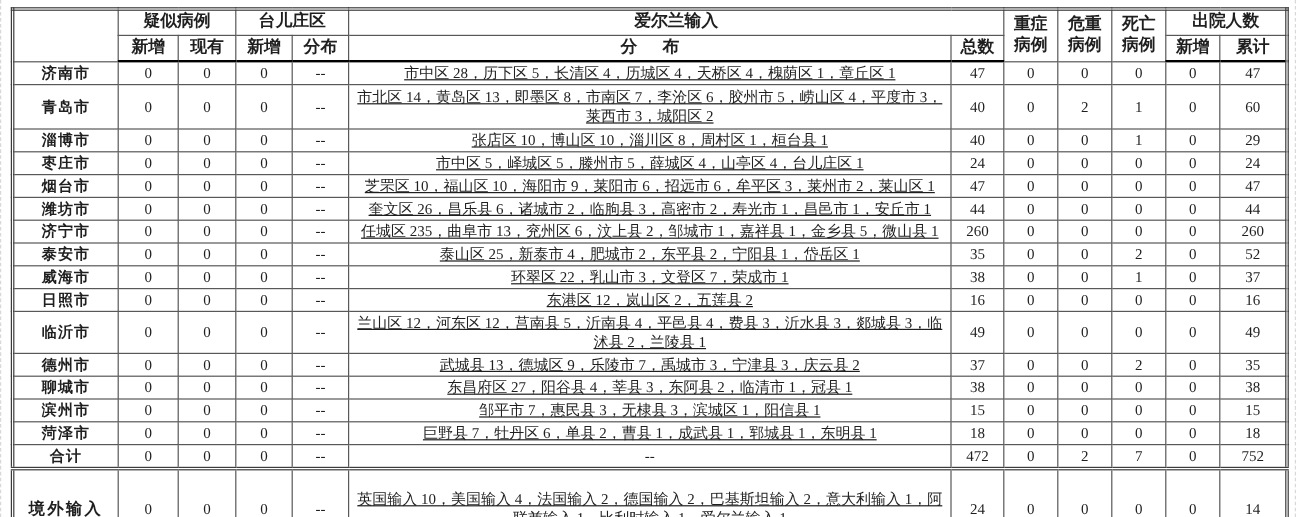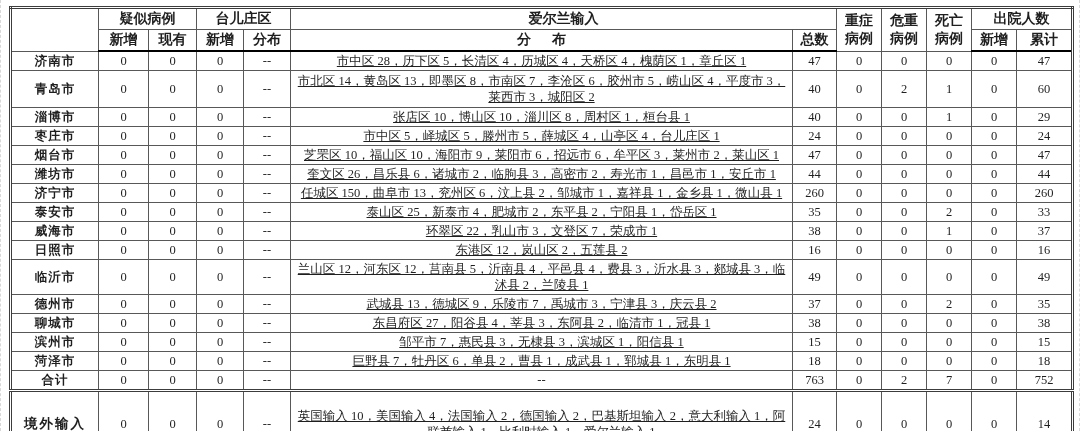--- a/index.html
+++ b/index.html
@@ -191,41 +191,41 @@
           <td>0</td>
           <td>0</td>
           <td>44</td>
         </tr>
         <tr>
           <td class="city-cell">济宁市</td>
           <td>0</td>
           <td>0</td>
           <td>0</td>
           <td>--</td>
-          <td class="dist-cell">任城区 150，曲阜市 13，兖州区 6，汶上县 2，邹城市 1，嘉祥县 1，金乡县 1，微山县 1</td>
+          <td class="dist-cell">任城区 235，曲阜市 13，兖州区 6，汶上县 2，邹城市 1，嘉祥县 1，金乡县 5，微山县 1</td>
           <td>260</td>
           <td>0</td>
           <td>0</td>
           <td>0</td>
           <td>0</td>
           <td>260</td>
         </tr>
         <tr>
           <td class="city-cell">泰安市</td>
           <td>0</td>
           <td>0</td>
           <td>0</td>
           <td>--</td>
           <td class="dist-cell">泰山区 25，新泰市 4，肥城市 2，东平县 2，宁阳县 1，岱岳区 1</td>
           <td>35</td>
           <td>0</td>
           <td>0</td>
           <td>2</td>
           <td>0</td>
-          <td>33</td>
+          <td>52</td>
         </tr>
         <tr>
           <td class="city-cell">威海市</td>
           <td>0</td>
           <td>0</td>
           <td>0</td>
           <td>--</td>
           <td class="dist-cell">环翠区 22，乳山市 3，文登区 7，荣成市 1</td>
           <td>38</td>
           <td>0</td>
@@ -318,21 +318,21 @@
           <td>0</td>
           <td>18</td>
         </tr>
         <tr class="row-total">
           <td class="city-cell">合计</td>
           <td>0</td>
           <td>0</td>
           <td>0</td>
           <td>--</td>
           <td>--</td>
-          <td>763</td>
+          <td>472</td>
           <td>0</td>
           <td>2</td>
           <td>7</td>
           <td>0</td>
           <td>752</td>
         </tr>
         <tr class="row-imported">
           <td class="city-cell">境外输入</td>
           <td>0</td>
           <td>0</td>

